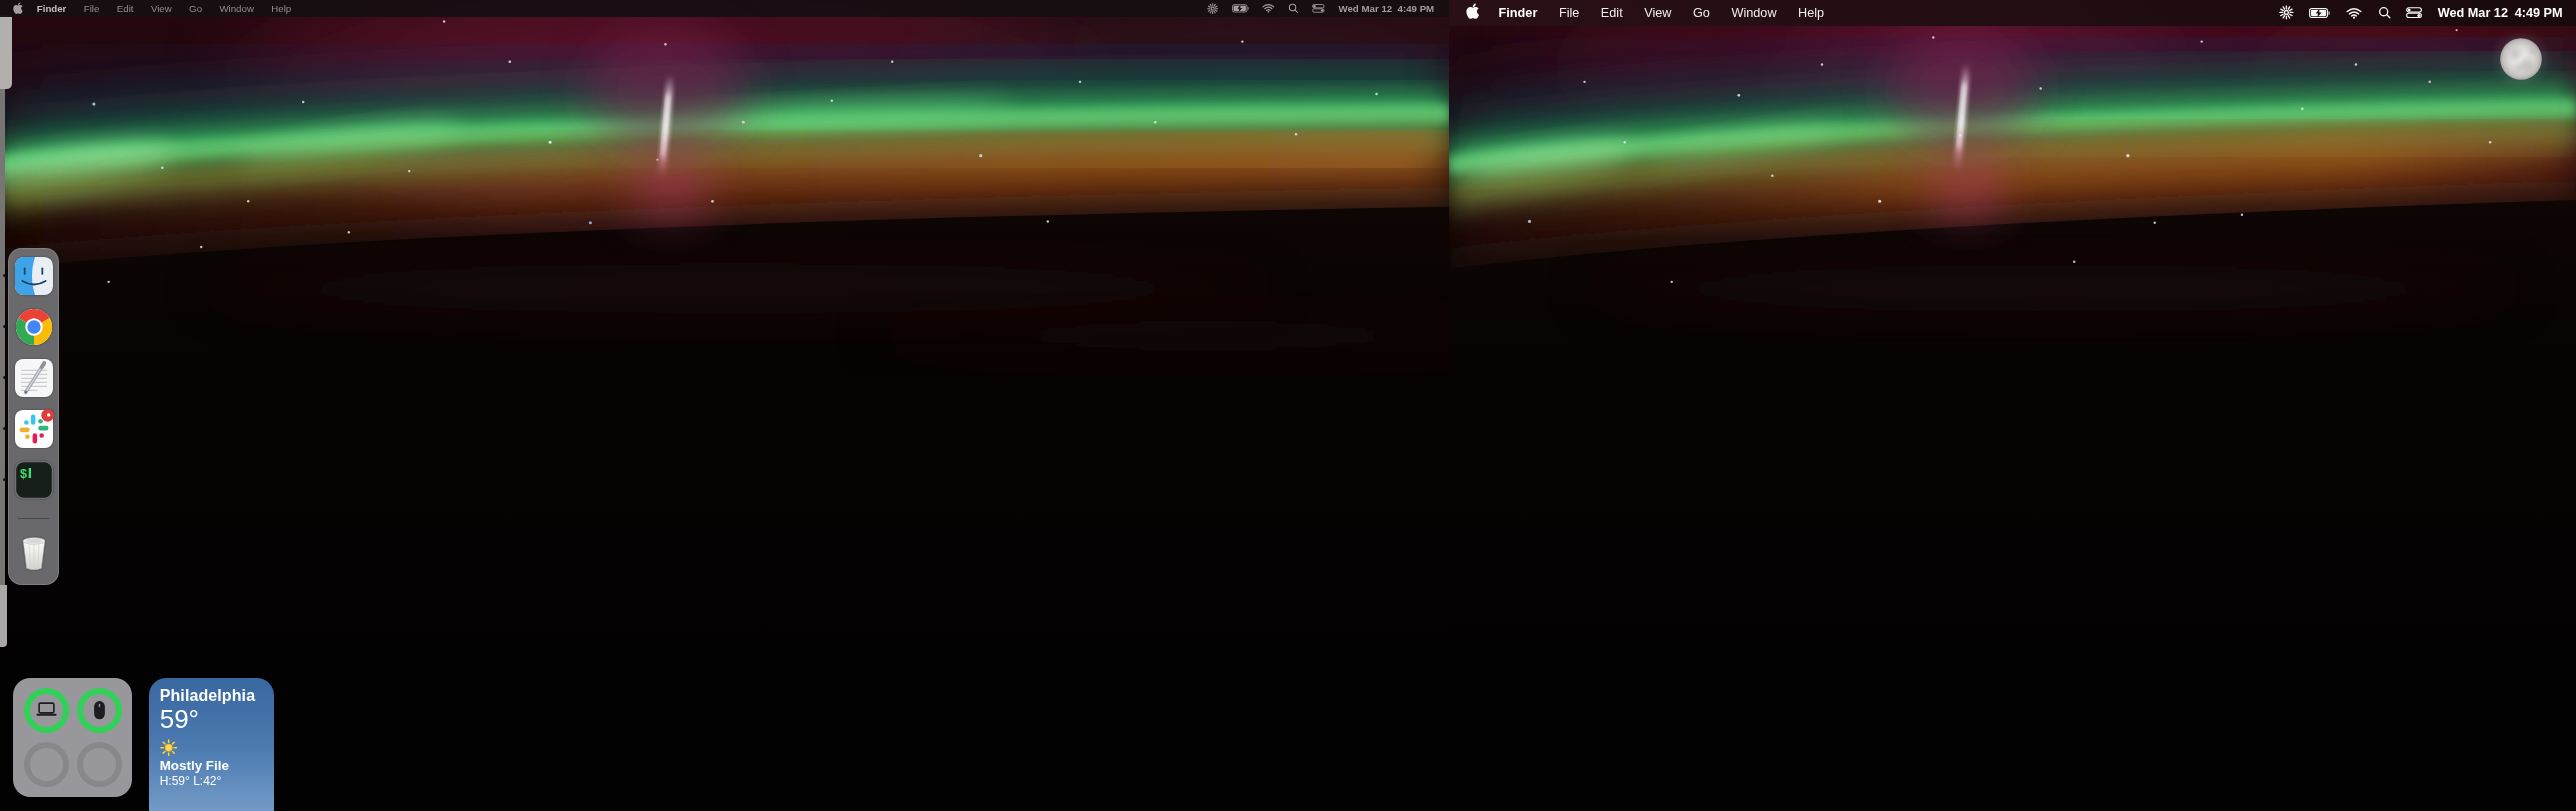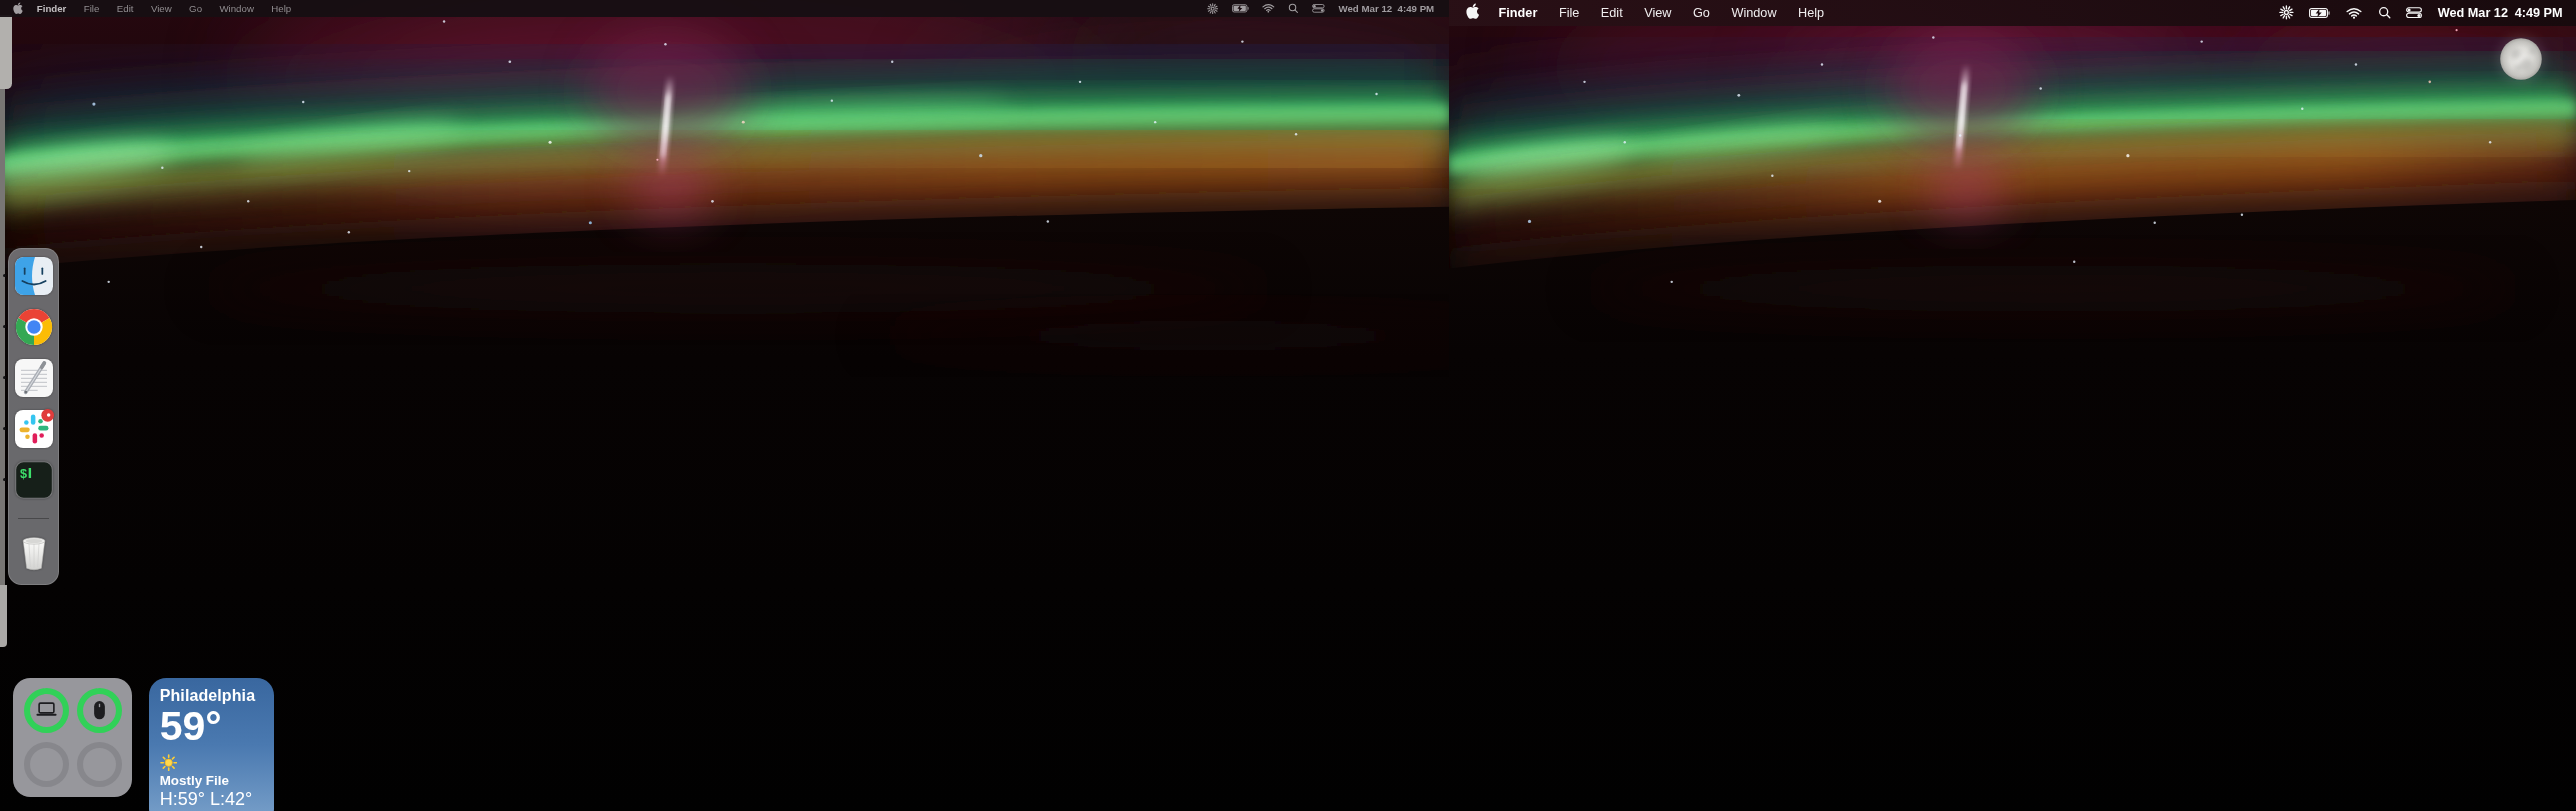--- a/index.html
+++ b/index.html
@@ -48,24 +48,24 @@
   .rd{position:absolute;width:3.4px;height:3.4px;border-radius:50%;background:#111113;z-index:26;left:2.7px;}
 
   
   .widget{position:absolute;z-index:25;box-sizing:border-box;}
   .battery-widget{left:13.4px;top:678px;width:119px;height:119px;border-radius:17.4px;background:#97979c;
     display:grid;grid-template-columns:1fr 1fr;grid-template-rows:1fr 1fr;padding:8.7px;gap:5.4px;}
   .bslot{display:flex;align-items:center;justify-content:center;}
   .weather-widget{left:149px;top:678px;width:125px;height:148px;border-radius:17.4px;color:#fff;
     background:linear-gradient(180deg,#39679f 0%,#4a79b0 45%,#7ba2cb 100%);padding:8.7px 10.7px;}
   .ww-city{font-size:16px;font-weight:700;letter-spacing:0.1px;}
-  .ww-temp{font-size:41px;font-weight:700;line-height:1.02;margin-top:1.3px;}
+  .ww-temp{font-size:26px;font-weight:400;line-height:1.02;margin-top:1.3px;}
   .ww-sun{margin-top:6px;height:17.4px;}
   .ww-cond{font-size:13.4px;font-weight:600;margin-top:2px;}
-  .ww-hl{font-size:18px;font-weight:500;margin-top:0.7px;}
+  .ww-hl{font-size:12px;font-weight:500;margin-top:0.7px;}
 </style>
 </head>
 <body>
 
 <div class="display display-left">
 
   <svg id="wp-left" class="wallpaper" width="1449" height="812" viewBox="0 0 2160 1210" preserveAspectRatio="none">
     <defs>
       <filter id="b60" x="-60%" y="-60%" width="220%" height="220%">
           <feGaussianBlur stdDeviation="60"></feGaussianBlur>

